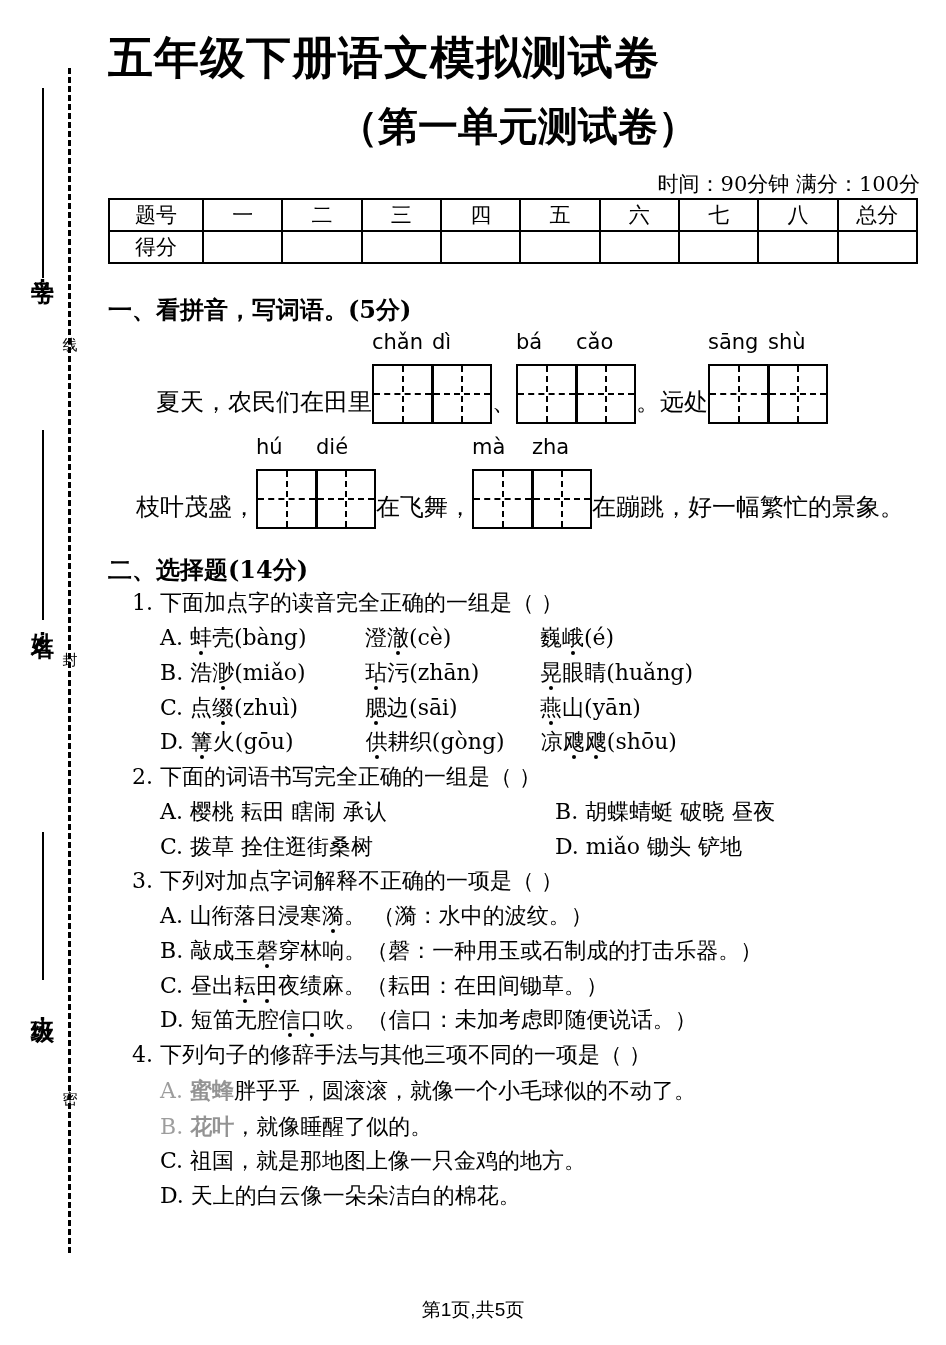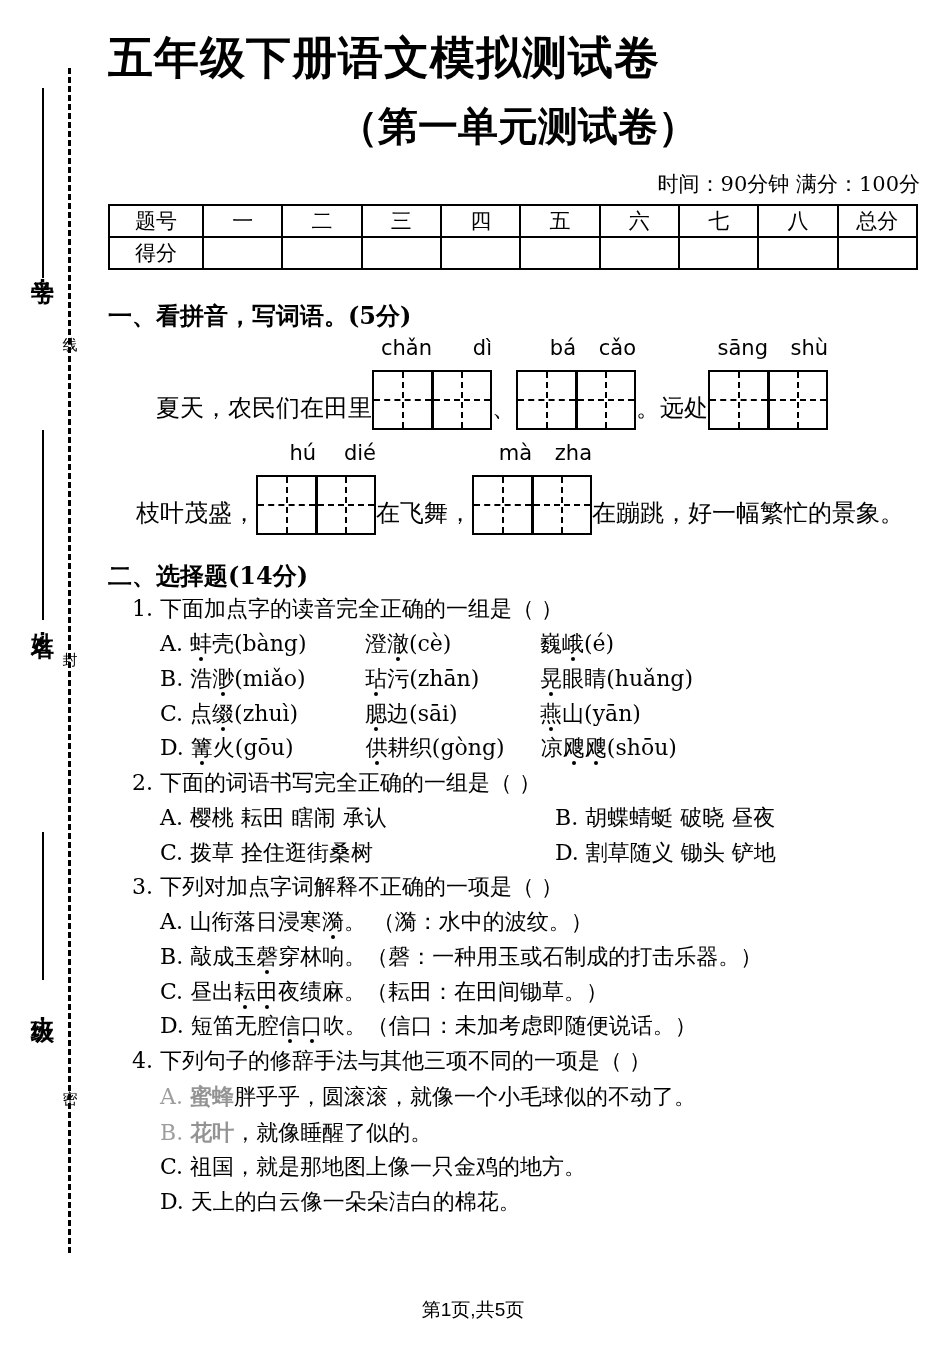--- a/index.html
+++ b/index.html
@@ -64,21 +64,20 @@
     text-align: right;
     font-size: 21px;
     margin-top: 20px;
     padding-right: 8px;
     font-family: "DejaVu Serif", "Liberation Serif", serif;
   }
 
   table.score {
     border-collapse: collapse;
     width: 810px;
-    margin-top: 6px;
     table-layout: fixed;
   }
   table.score td {
     border: 2px solid #000;
     height: 32px;
     text-align: center;
     font-size: 21px;
     font-family: "DejaVu Serif", "Liberation Serif", serif;
   }
   table.score td.head { width: 94px; }
@@ -103,21 +102,21 @@
   }
   .seg { position: relative; display: inline-block; }
   .pinyin {
     position: absolute;
     top: -34px; left: 0; width: 100%;
     text-align: center;
     font-size: 21px;
     font-family: "DejaVu Sans", "Liberation Sans", sans-serif;
     white-space: nowrap;
   }
-  .pinyin span { display: inline-block; width: 50%; text-align: right; }
+  .pinyin span { display: inline-block; width: 50%; text-align: left; }
   .boxes { display: flex; }
   .tzg {
     width: 60px; height: 60px;
     border: 2px solid #000;
     border-right-width: 1px;
     position: relative;
     background: #fff;
   }
   .tzg:last-child { border-right-width: 2px; }
   .tzg::before, .tzg::after {
@@ -287,21 +286,21 @@
         </div>
         <div class="q">
           <div>2. 下面的词语书写完全正确的一组是（      ）</div>
           <div class="opts">
             <div class="two-col">
               <span class="c1">A. 樱桃   耘田   瞎闹   承认</span>
               <span>B. 胡蝶蜻蜓   破晓   昼夜</span>
             </div>
             <div class="two-col">
               <span class="c1">C. 拨草   拴住逛街桑树</span>
-              <span>D. 割草随义   锄头   铲地</span>
+              <span>D. miǎo   锄头   铲地</span>
             </div>
           </div>
         </div>
         <div class="q">
           <div>3. 下列对加点字词解释不正确的一项是（      ）</div>
           <div class="opts">
             <div class="opt"><span>A. 山衔落日浸寒</span><span><span class="dot">漪</span></span><span>。   （漪：水中的波纹。）</span></div>
             <div class="opt"><span>B. 敲成玉</span><span><span class="dot">磬</span></span><span>穿林响。（磬：一种用玉或石制成的打击乐器。）</span></div>
             <div class="opt"><span>C. 昼出</span><span><span class="dot">耘</span><span class="dot">田</span></span><span>夜绩麻。（耘田：在田间锄草。）</span></div>
             <div class="opt"><span>D. 短笛无腔</span><span><span class="dot">信</span><span class="dot">口</span></span><span>吹。（信口：未加考虑即随便说话。）</span></div>

